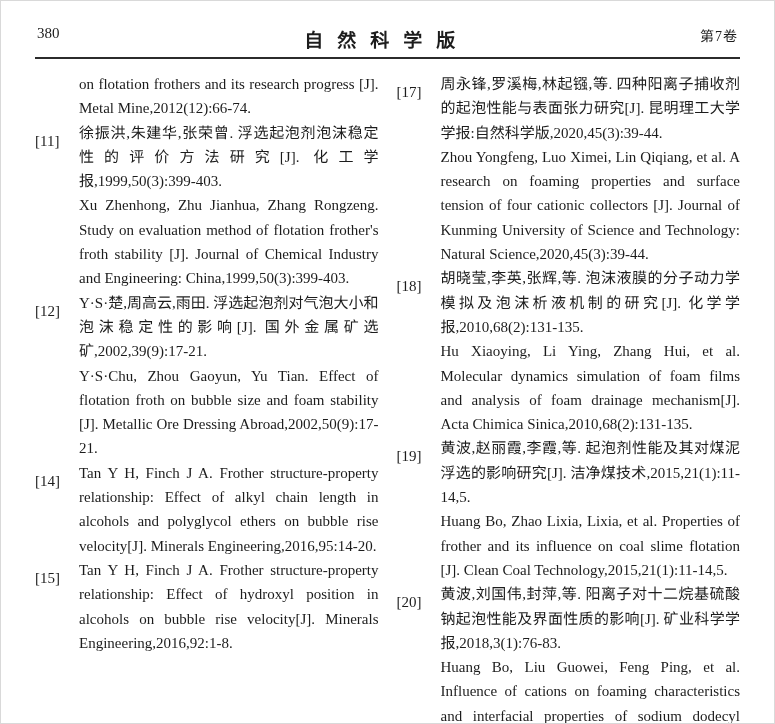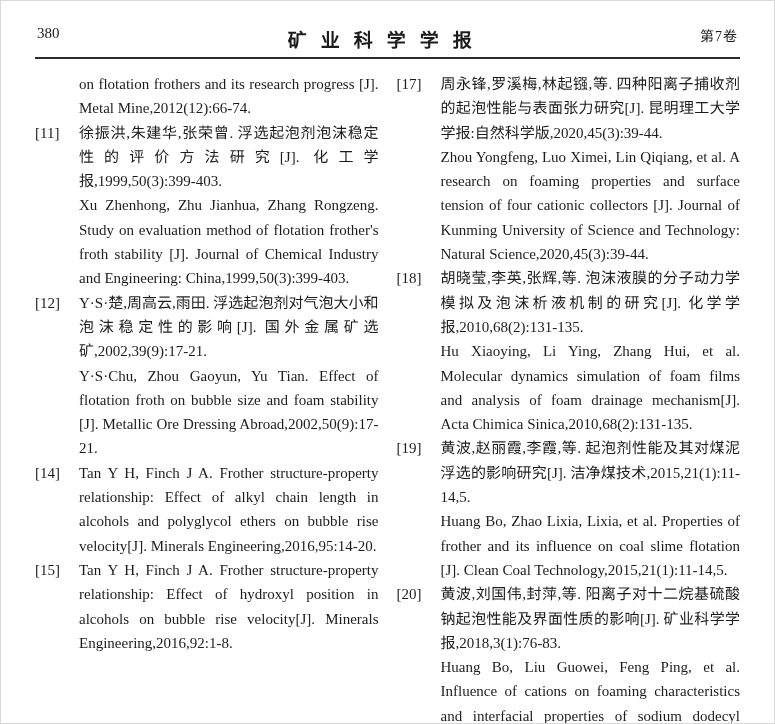--- a/index.html
+++ b/index.html
@@ -44,36 +44,37 @@
   }
   .col {
     flex: 1 1 0;
     font-size: 15px;
     line-height: 24.3px;
   }
   .ref { display: flex; }
   .ref-num {
     flex: 0 0 44px;
     width: 44px;
+    margin-top: 8px;
   }
   .ref-body { flex: 1 1 auto; min-width: 0; }
   .ref-body p {
     margin: 0;
     text-align: justify;
   }
   .ref-body p.en { hyphens: auto; -webkit-hyphens: auto; }
 </style>
 </head>
 <body>
 
 <div class="page">
 
   <header class="running-head">
     <span class="page-number">380</span>
-    <span class="journal-title">矿业科学学报</span>
+    <span class="journal-title">自然科学版</span>
     <span class="volume-label">第7卷</span>
   </header>
 
   <div class="head-rule"></div>
 
   <main class="columns">
     <div class="col">
       <div id="refs-left">
           <div class="ref">
             <div class="ref-num"></div>

